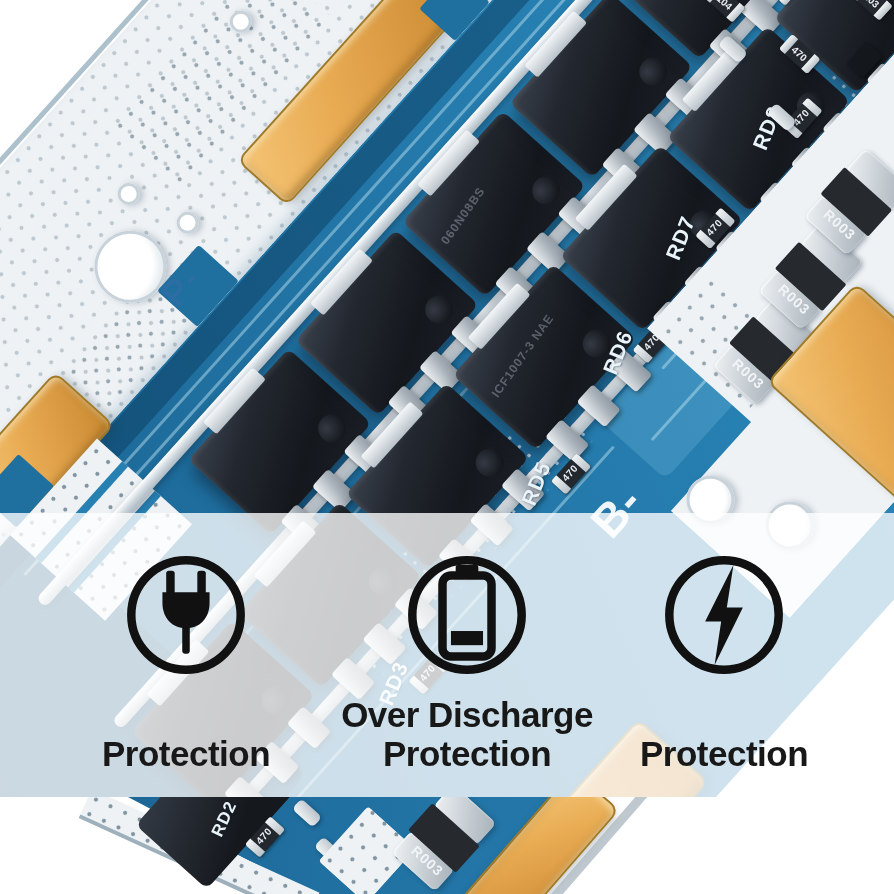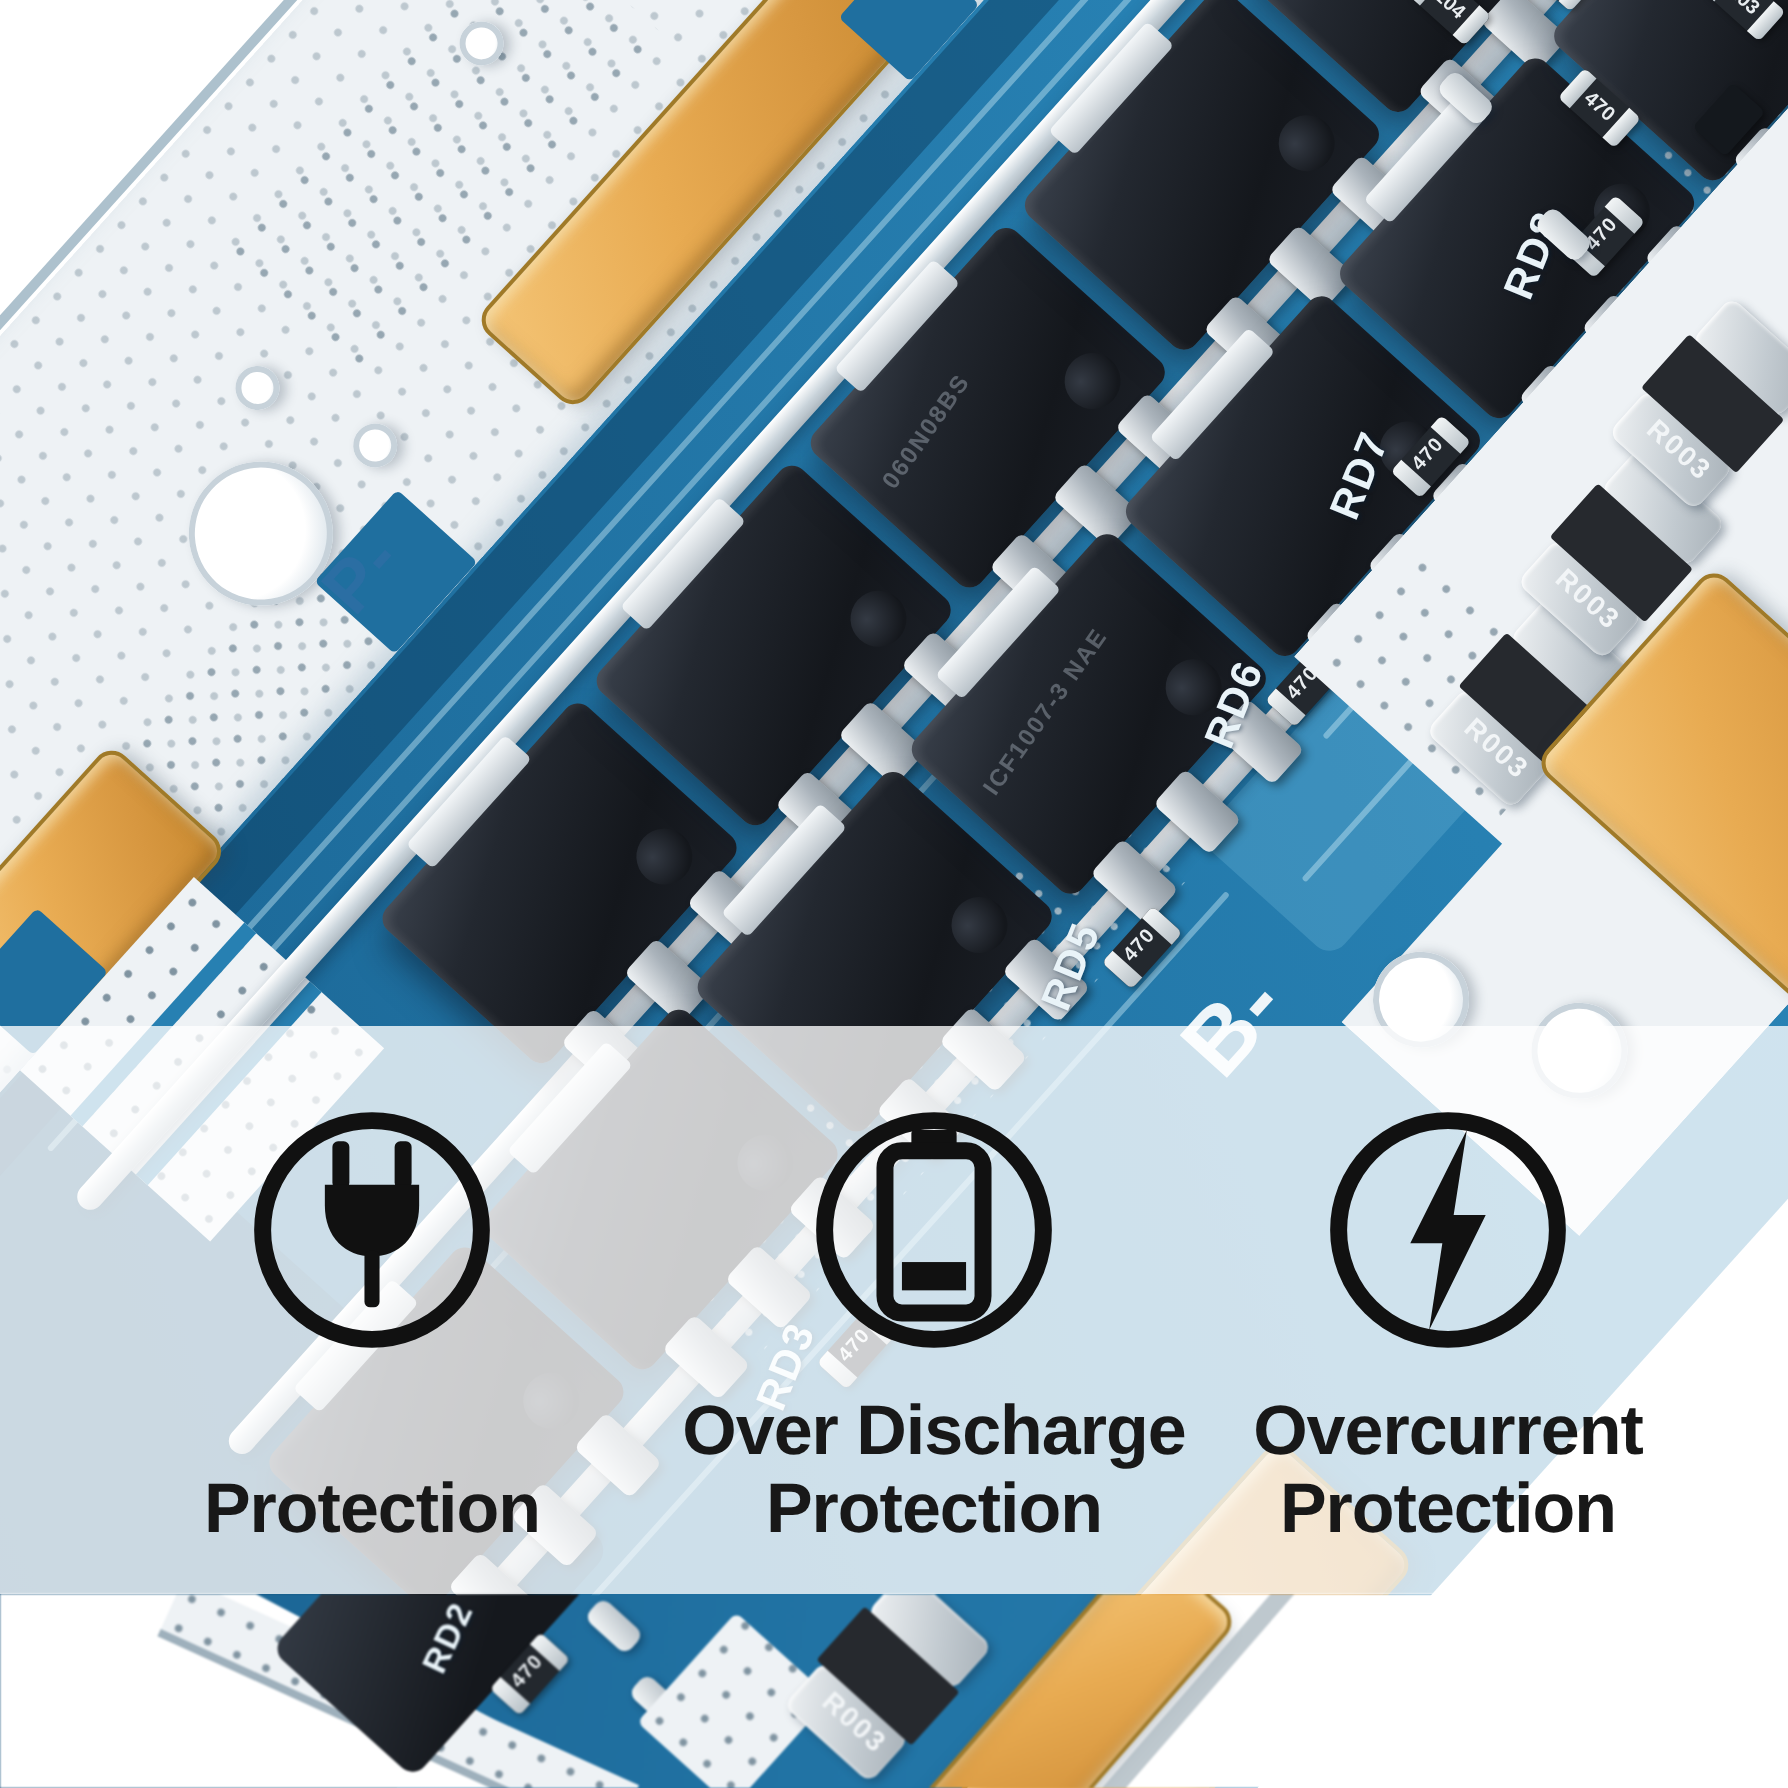--- a/index.html
+++ b/index.html
@@ -344,15 +344,15 @@
             <rect x="-12" y="-53" width="24" height="11" rx="2" fill="#111"></rect>
      <rect x="-26" y="-42" width="52" height="86" rx="9" fill="none" stroke="#111" stroke-width="9"></rect>
      <rect x="-17" y="17" width="34" height="15" fill="#111"></rect>
           </g>
     </svg>
     <div class="cap"><span>Over Discharge</span><br><span>Protection</span></div></div>
       <div class="feature" style="left:564px;"><svg viewBox="-70 -70 140 140">
       <circle cx="0" cy="0" r="58" fill="none" stroke="#111" stroke-width="9"></circle>
       <path fill="#111" d="M 10 -53 L -20 7 L -3 7 L -10 53 L 20 -8 L 3 -8 Z"></path>
     </svg>
-    <div class="cap"><span>Overcurrent</span><br><span>Protection</span></div></div>
+    <div class="cap"><br><span>Protection</span></div></div>
     </div>
 </div>
 
 </body></html>

